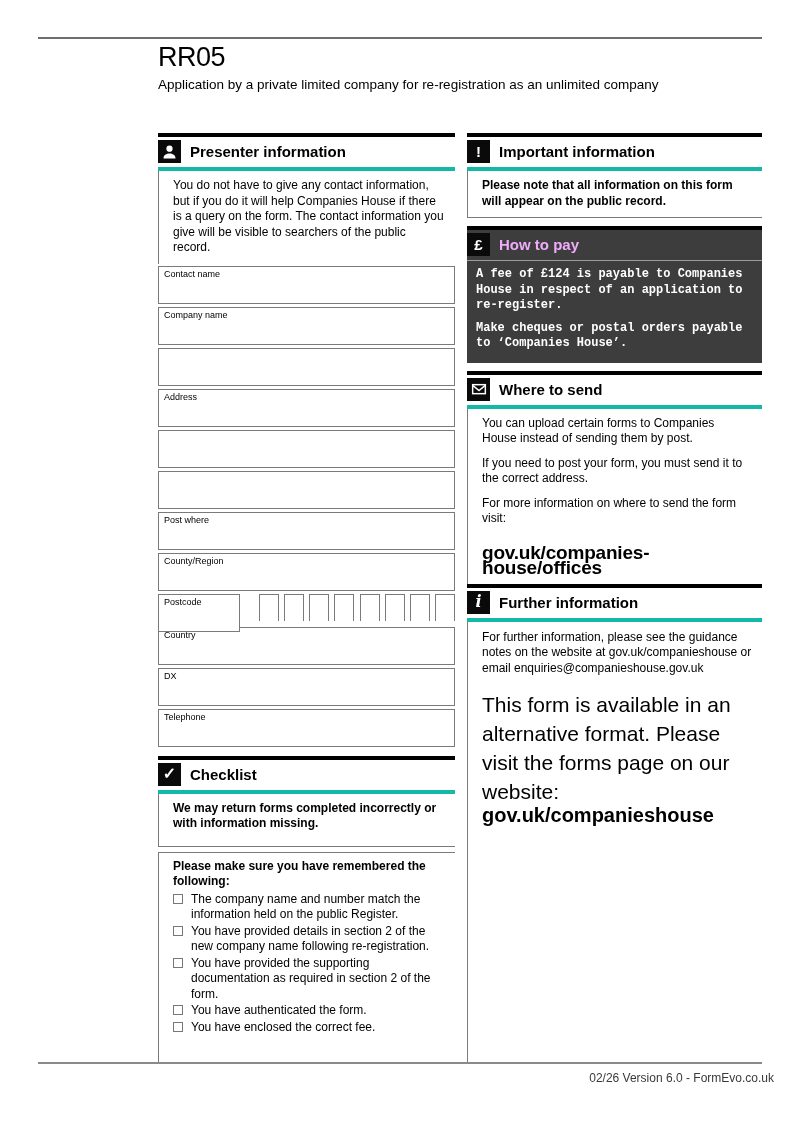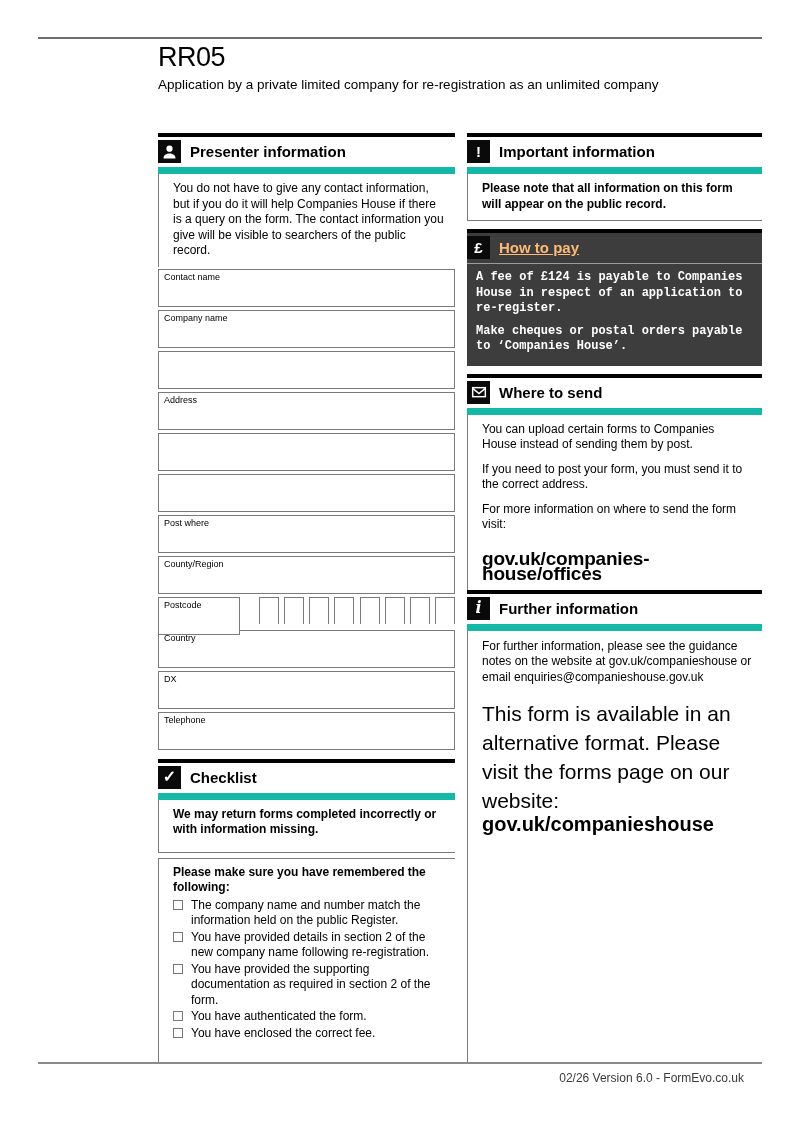--- a/index.html
+++ b/index.html
@@ -3,32 +3,32 @@
 <meta charset="utf-8">
 <style>
   * { margin:0; padding:0; box-sizing:border-box; }
   html,body { background:#fff; }
   body {
     width:800px; height:1130px; position:relative;
     font-family:"Liberation Sans", sans-serif; color:#000;
   }
   .top-rule { position:absolute; left:38px; width:724px; top:37px; height:2px; background:#6e6e6e; }
   .bottom-rule { position:absolute; left:38px; width:724px; top:1062px; height:2px; background:#8a8a8a; }
-  .footer { position:absolute; right:56px; top:1071px; font-size:12px; color:#3a3a3a; }
+  .footer { position:absolute; right:26px; top:1071px; font-size:12px; color:#3a3a3a; }
 
   .form-header { position:absolute; left:158px; top:42px; }
   .form-code { font-size:27px; font-weight:400; letter-spacing:-0.5px; }
   .form-title { font-size:13.5px; margin-top:4px; }
 
   .col { position:absolute; top:133px; bottom:68px; display:flex; flex-direction:column; }
   .col-left  { left:158px; width:297px; }
   .col-right { left:467px; width:295px; }
 
   .section-header {
-    border-top:4px solid #000; border-bottom:7px solid #14b8a6;
+    border-top:4px solid #000; border-bottom:4px solid #14b8a6;
     display:flex; align-items:center; gap:9px; padding:3px 0 4px;
   }
   .icon-box {
     width:23px; height:23px; background:#0a0a0a; color:#fff; flex:0 0 auto;
     display:flex; align-items:center; justify-content:center;
     font-weight:bold; font-size:15px; line-height:1;
   }
   .icon-box svg { display:block; }
   .icon-info { font-family:"DejaVu Serif", serif; font-style:italic; font-size:16px; }
   .icon-check { font-size:16px; }
@@ -55,21 +55,21 @@
 
   .warning-cell { margin-top:0; padding-bottom:14px; }
   .reminder-cell { margin-top:5px; border-top:1px solid #7a7a7a; padding-top:6px; }
   .chk-heading { font-weight:bold; margin-bottom:2px; }
   .chk-item { display:flex; gap:8px; margin-top:1px; }
   .chk-box { width:10px; height:10px; border:1px solid #777; margin-top:2px; flex:0 0 auto; }
   .chk-text { flex:1; }
 
   .paybox { border-top:4px solid #000; background:#3d3d3d; color:#fff; margin:8px 0; }
   .pay-header { display:flex; align-items:center; gap:9px; padding:3px 0 4px; border-bottom:1px solid #9c9c9c; }
-  .pay-header .section-title { color:#fdba74;text-decoration:underline; }
+  .pay-header .section-title { color:#f0abfc; }
   .pay-body { padding:6px 12px 9px 9px; font-weight:bold; font-size:12px; line-height:15.5px;font-family:Liberation Mono, monospace; }
   .pay-body p { margin:0 0 7px; }
   .pay-body p:last-child { margin-bottom:2px; }
 
   .send-cell p { margin:0 0 9px; }
   .big-url { font-size:19px; font-weight:bold; letter-spacing:-0.2px; margin-top:18px; }
 
   .further-cell { padding-top:8px; }
   .alt-text { font-size:21px; line-height:29px; margin-top:14px; }
   .alt-url { font-size:20px; font-weight:bold; margin-top:2px; }

